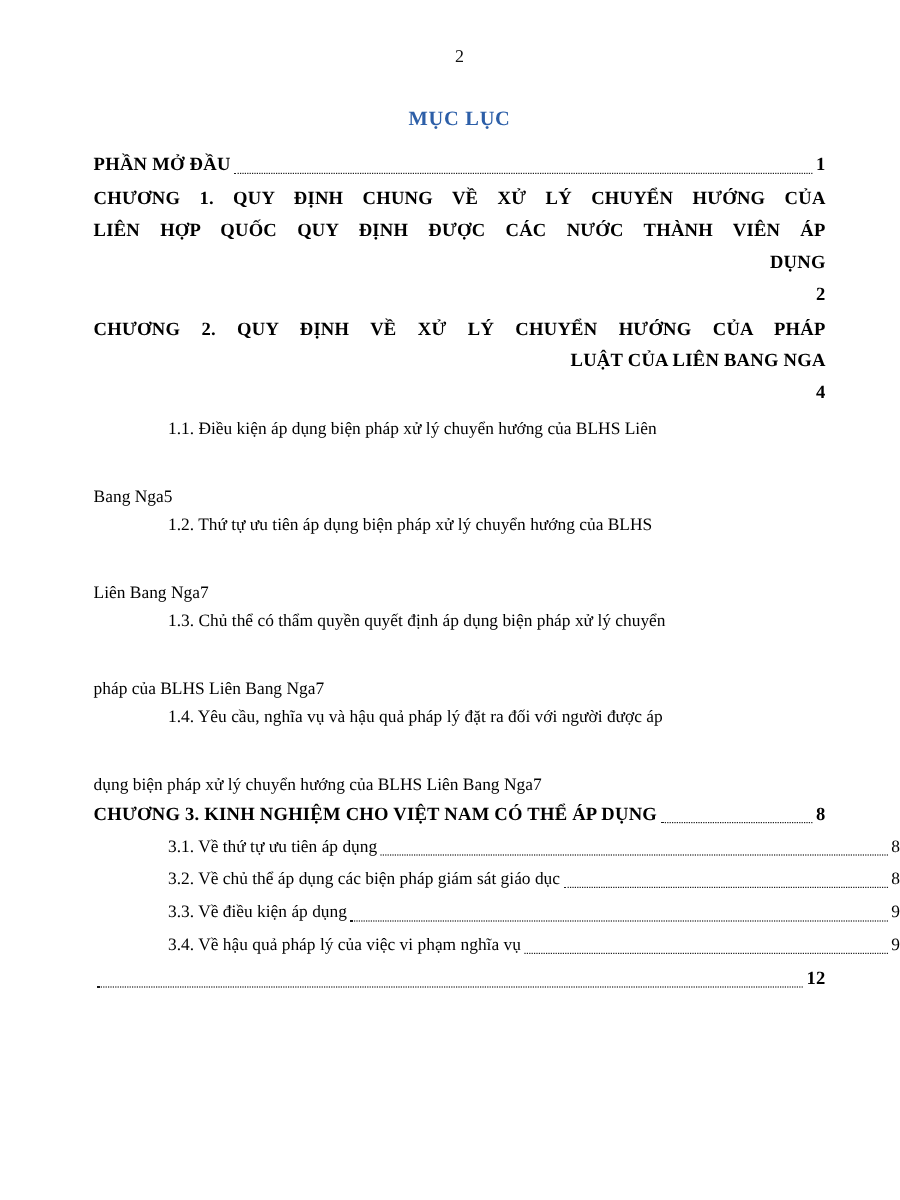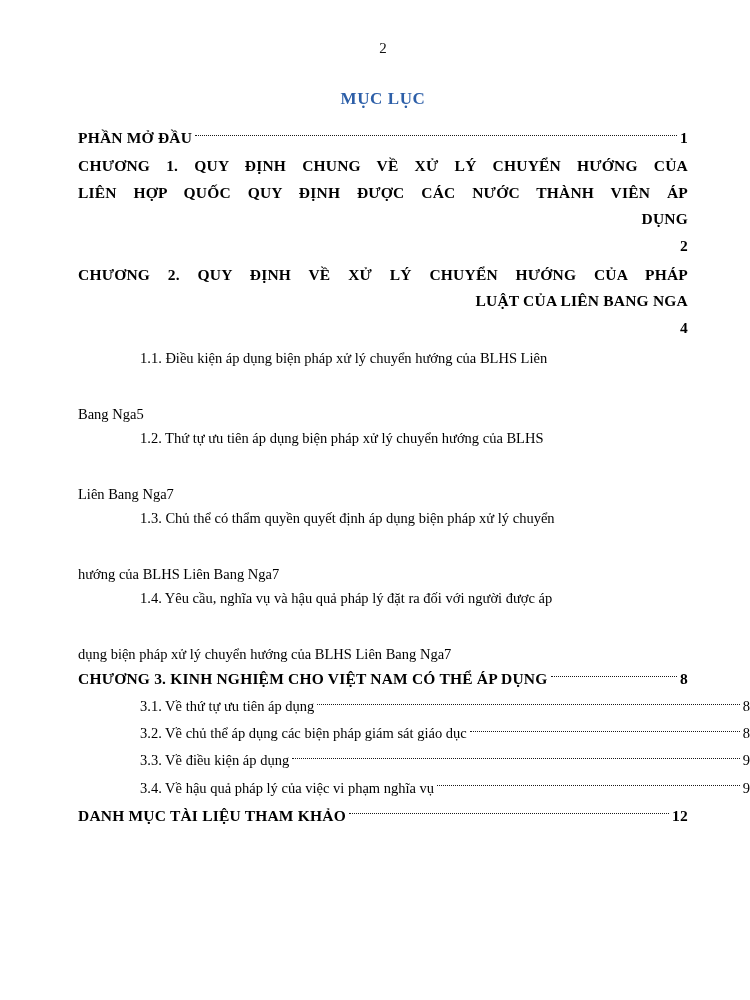--- a/index.html
+++ b/index.html
@@ -35,21 +35,21 @@
     font-weight: bold;
     color: #2d5fa8;
     margin: 0 0 16px 0;
     letter-spacing: 0.6px;
   }
   .toc {
     display: block;
   }
   .entry {
     display: flex;
-    align-items: center;
+    align-items: flex-end;
     width: 100%;
     margin-bottom: 3px;
     line-height: 1.62;
   }
   .entry .txt {
     white-space: normal;
   }
   .entry .dots {
     flex: 1 1 auto;
     border-bottom: 1px dotted #1a1a1a;
@@ -164,21 +164,21 @@
       <span class="second">
         <span class="txt">Liên Bang Nga</span>
         <span class="dots"></span>
         <span class="pg">7</span>
       </span>
     </div>
 
     <div class="lvl1 wrap">
       <span class="first">1.3. Chủ thể có thẩm quyền quyết định áp dụng biện pháp xử lý chuyển</span>
       <span class="second">
-        <span class="txt">hướng của BLHS Liên Bang Nga</span>
+        <span class="txt">pháp của BLHS Liên Bang Nga</span>
         <span class="dots"></span>
         <span class="pg">7</span>
       </span>
     </div>
 
     <div class="lvl1 wrap">
       <span class="first">1.4. Yêu cầu, nghĩa vụ và hậu quả pháp lý đặt ra đối với người được áp</span>
       <span class="second">
         <span class="txt">dụng biện pháp xử lý chuyển hướng của BLHS Liên Bang Nga</span>
         <span class="dots"></span>
@@ -211,19 +211,18 @@
     </div>
 
     <div class="entry lvl1">
       <span class="txt">3.4. Về hậu quả pháp lý của việc vi phạm nghĩa vụ</span>
       <span class="dots"></span>
       <span class="pg">9</span>
     </div>
 
 
     <div class="entry lvl0">
-      <span class="txt">DANH MỤC TÀI LIỆU THAM KHẢO</span>
       <span class="dots"></span>
       <span class="pg">12</span>
     </div>
 
   </div>
 </div>
 
 </body></html>

